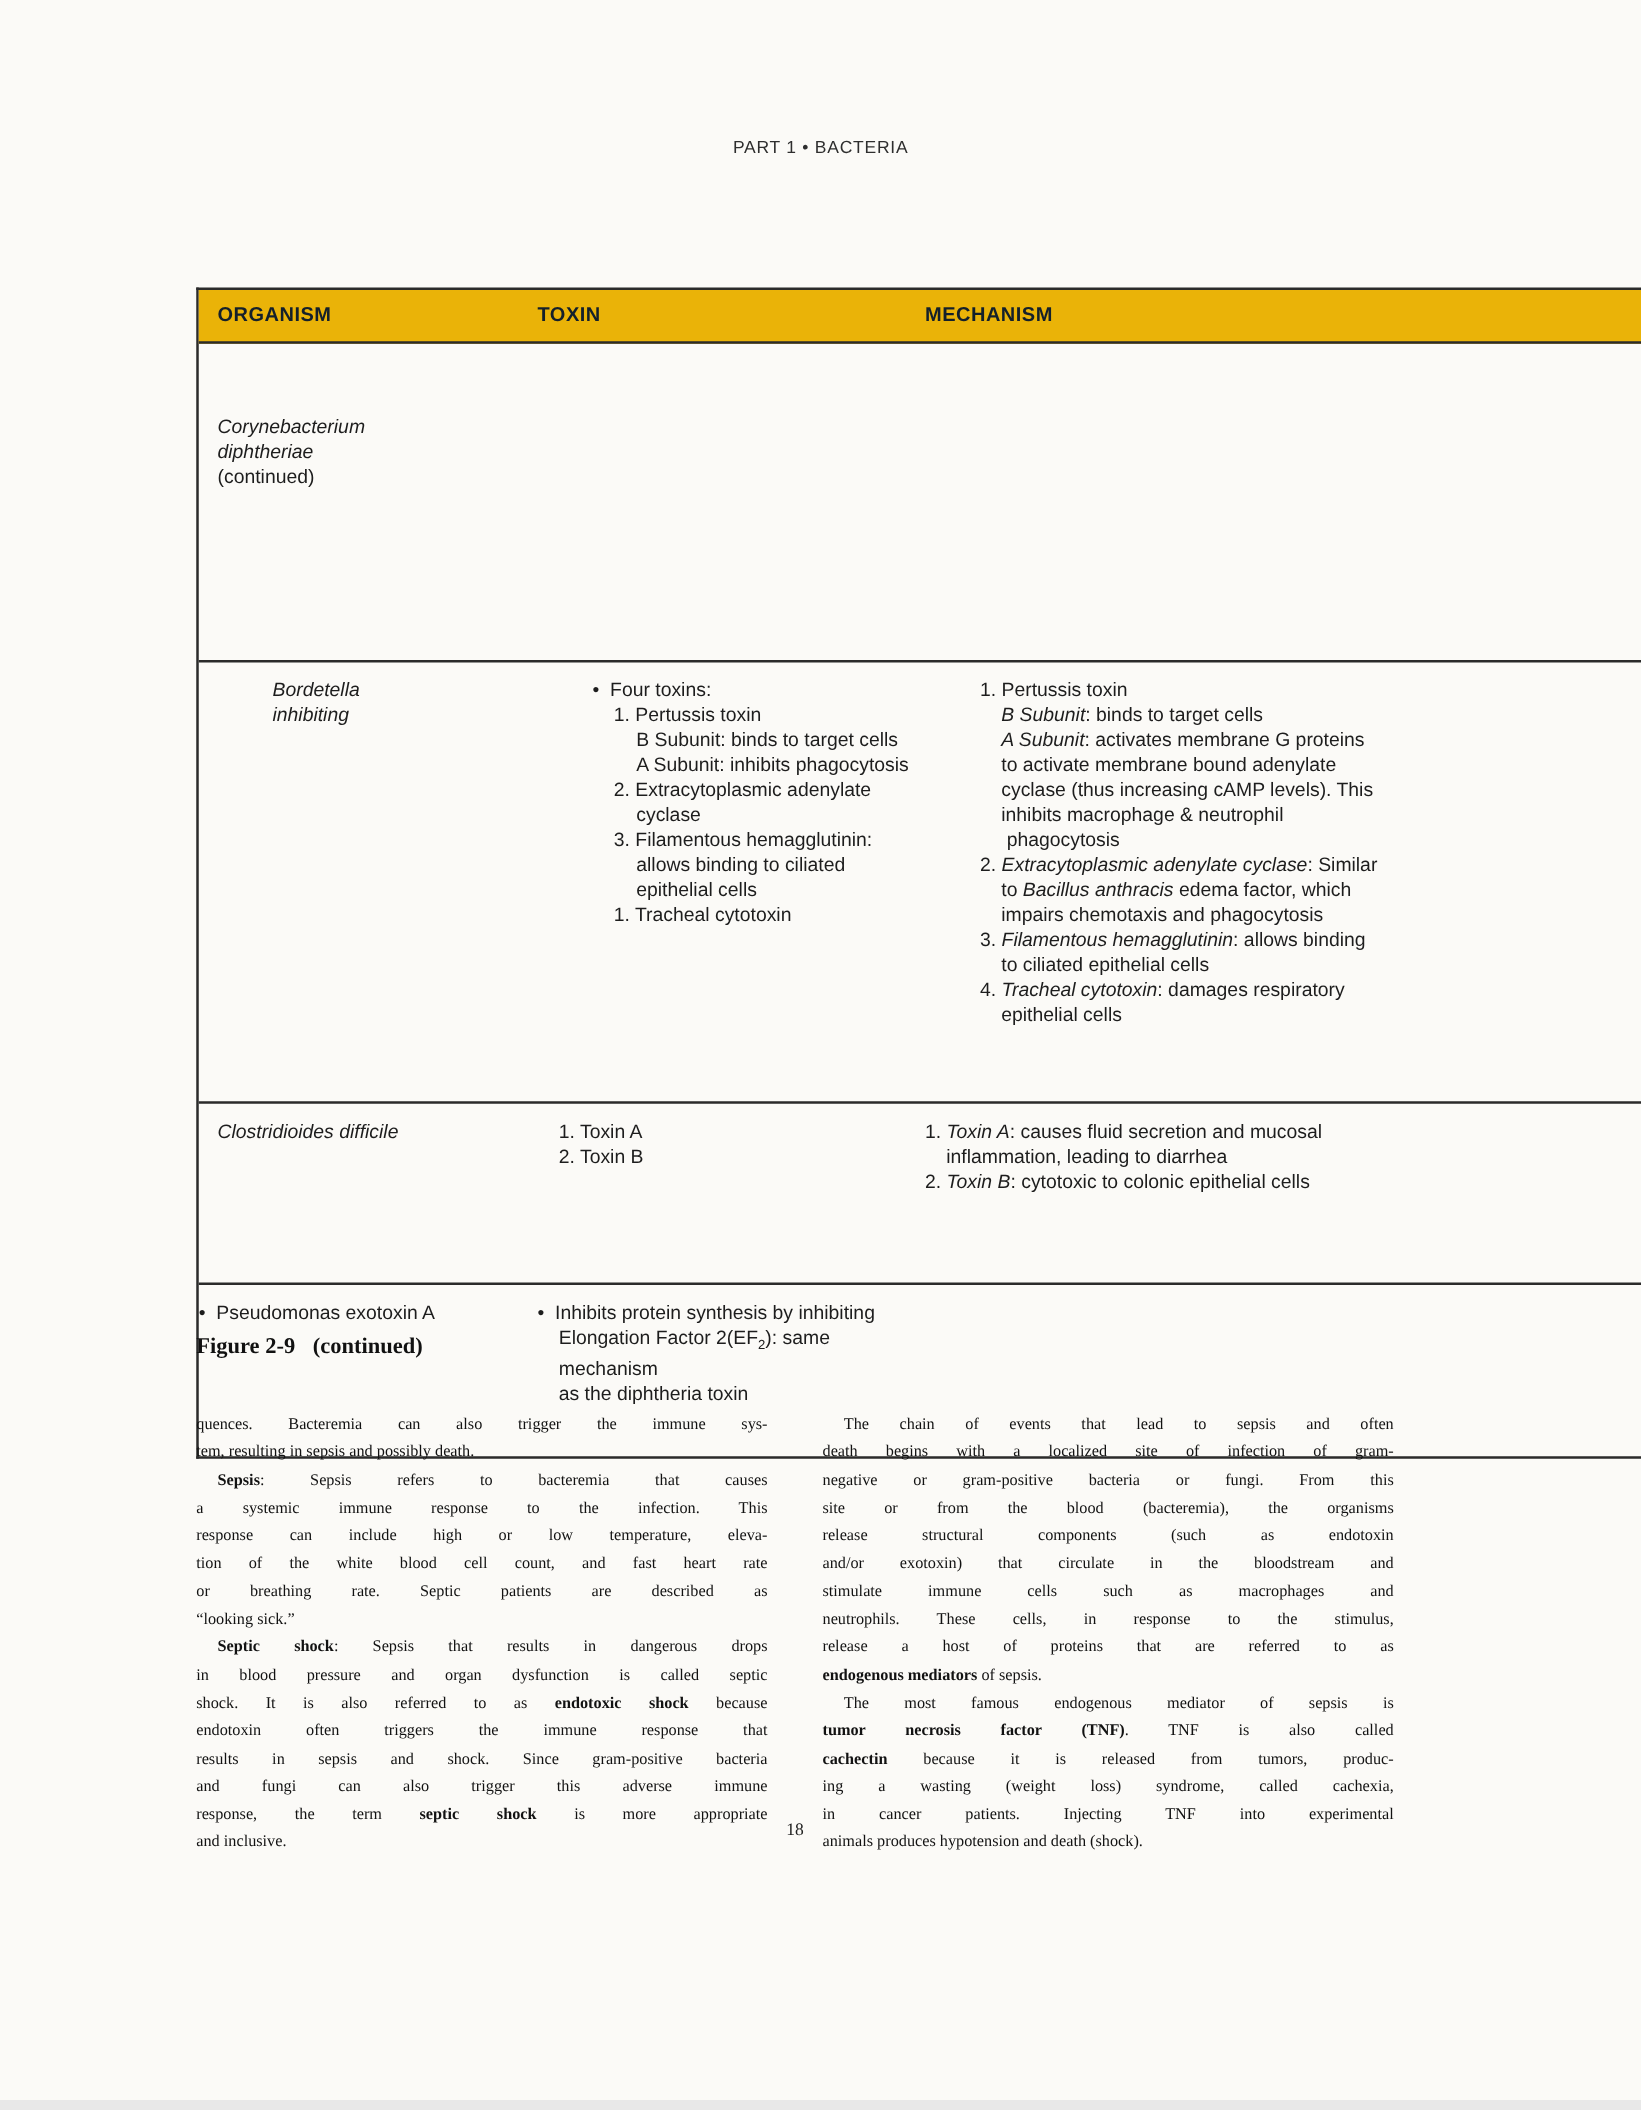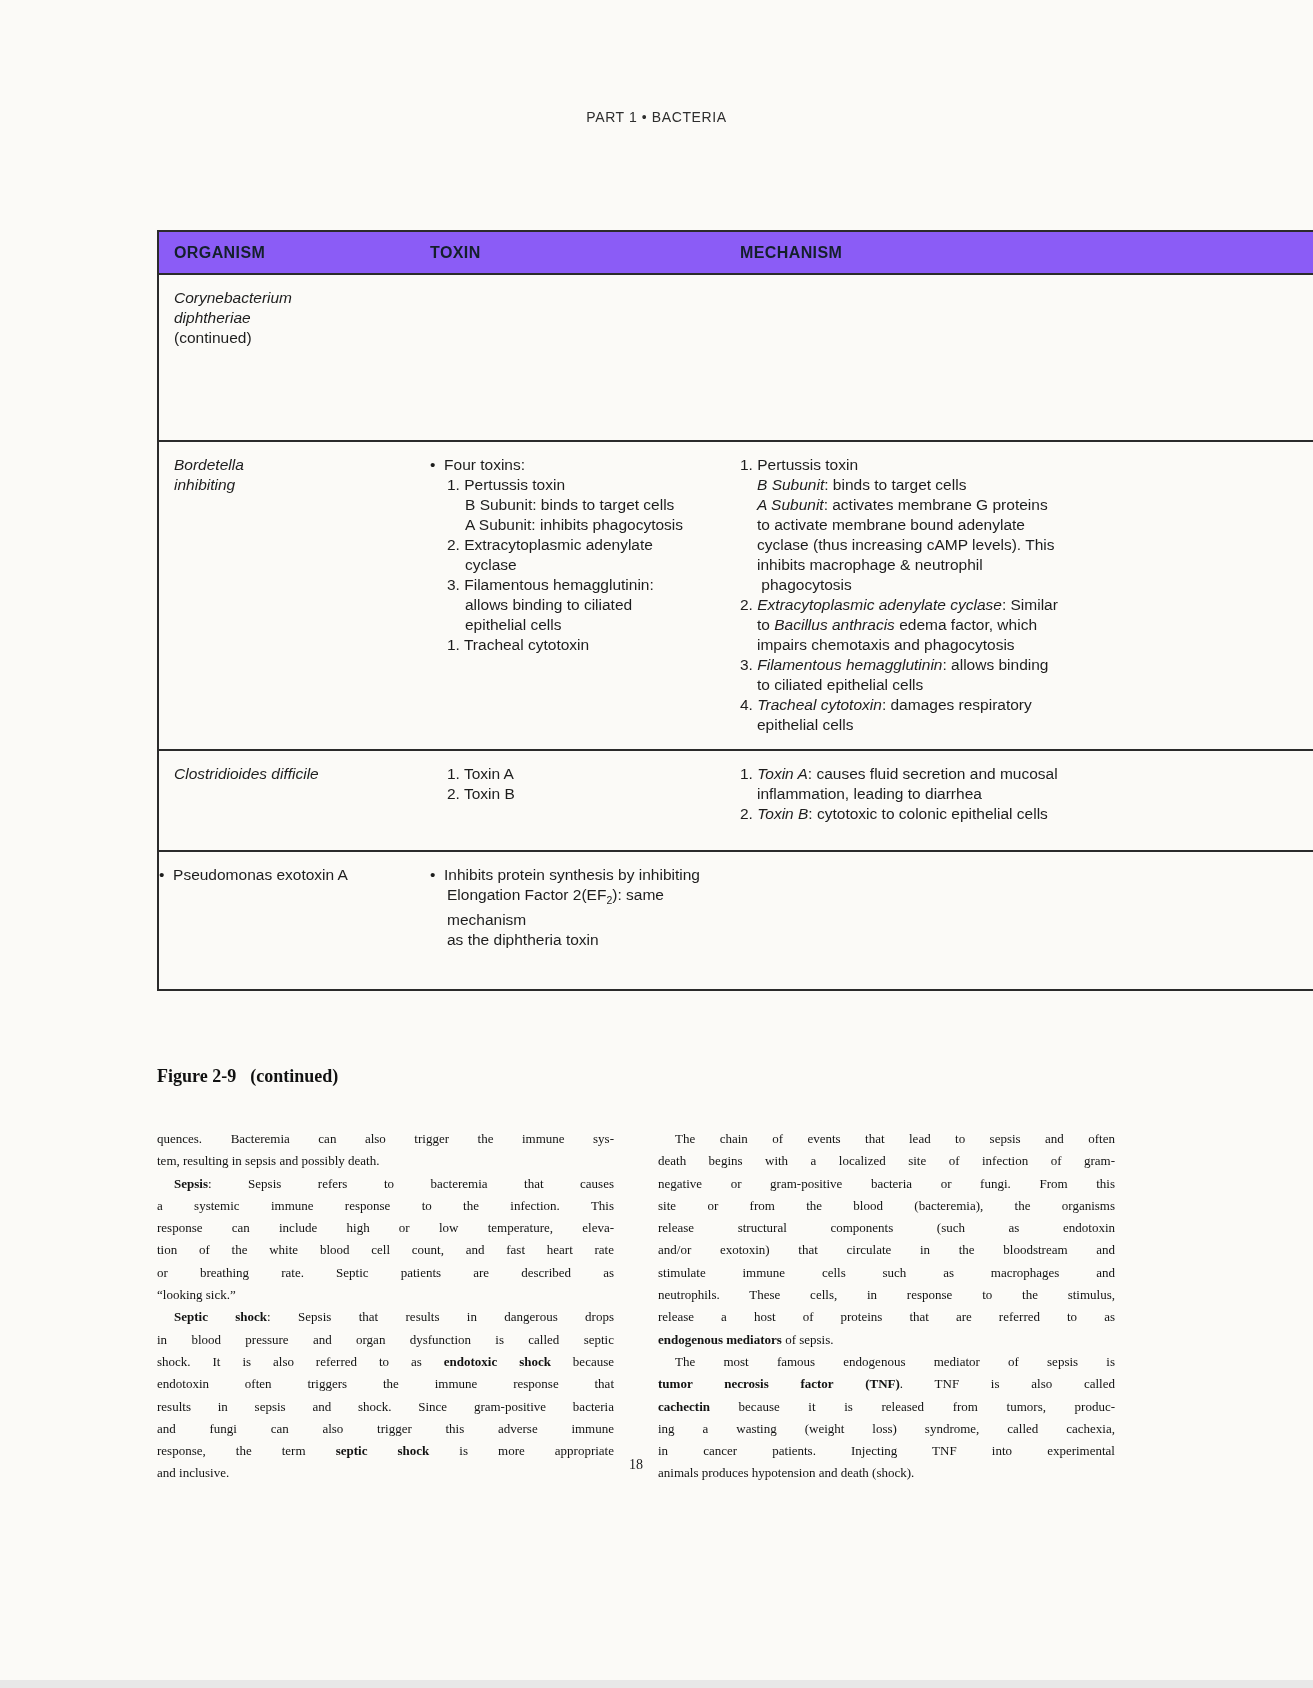--- a/index.html
+++ b/index.html
@@ -7,21 +7,21 @@
   .running-head{position:absolute;top:109px;left:0;width:100%;text-align:center;
     font-family:"Liberation Sans",sans-serif;font-size:14px;letter-spacing:.6px;color:#2e2e2e;}
   
   .figure-table{position:absolute;left:157px;top:230px;right:0;
     border-top:2px solid #2b2b2b;border-left:2px solid #2b2b2b;border-bottom:2px solid #2b2b2b;
     font-family:"Liberation Sans",sans-serif;font-size:15.5px;line-height:20px;}
   .thead{display:grid;grid-template-columns:271px 310px 1fr;align-items:center;height:41px;
     border-bottom:2px solid #2b2b2b;font-weight:bold;font-size:16px;letter-spacing:.4px;color:#14202b;}
   .th.c0{padding-left:15px;}
   .trow{display:grid;grid-template-columns:271px 310px 1fr;box-sizing:border-box;
-    padding-top:13px;padding-bottom:8px;}
+    padding-top:13px;padding-bottom:8px;margin-top:44px;}
   .trow + .trow{border-top:2px solid #2b2b2b;}
   .tcell.c0{padding-left:15px;}
   .cline{white-space:pre-wrap;}
   .ind1{padding-left:17px;}
   .ind2{padding-left:35px;}
   sub{font-size:68%;}
   
   .figure-caption{position:absolute;left:157px;top:1030px;
     font-family:"Liberation Serif",serif;font-weight:bold;font-size:18px;color:#111;margin-top:36px;}
   .fignote{margin-left:14px;}
@@ -37,36 +37,36 @@
     font-family:"Liberation Serif",serif;font-size:14px;color:#222;}
 </style>
 </head>
 <body>
 
 <div class="page" style="background: rgb(251, 250, 247);">
 
   <div class="running-head">PART 1 • BACTERIA</div>
 
   <div class="figure-table">
-    <div class="thead" style="background: #8b5cf6;">
+    <div class="thead" style="background: #eab308;">
       <div class="th c0">ORGANISM</div>
       <div class="th c1">TOXIN</div>
       <div class="th c2">MECHANISM</div>
     </div>
     <div id="table-body">
         <div class="trow" style="min-height: 165px;">
           <div class="tcell c0">
             <div class="cline ind0"><i>Corynebacterium</i></div>
             <div class="cline ind0"><i>diphtheriae</i></div>
             <div class="cline ind0">(continued)</div>
           </div>
           <div class="tcell c1"></div>
           <div class="tcell c2"></div>
         </div>
-        <div class="trow" style="min-height: 309px;">
+        <div class="trow" style="min-height: 309px; padding-left: 44px;">
           <div class="tcell c0">
             <div class="cline ind0"><i>Bordetella</i></div>
             <div class="cline ind0"><i>inhibiting</i></div>
           </div>
           <div class="tcell c1">
             <div class="cline ind0">•  Four toxins:</div>
             <div class="cline ind1">1. Pertussis toxin</div>
             <div class="cline ind2">B Subunit: binds to target cells</div>
             <div class="cline ind2">A Subunit: inhibits phagocytosis</div>
             <div class="cline ind1">2. Extracytoplasmic adenylate</div>

